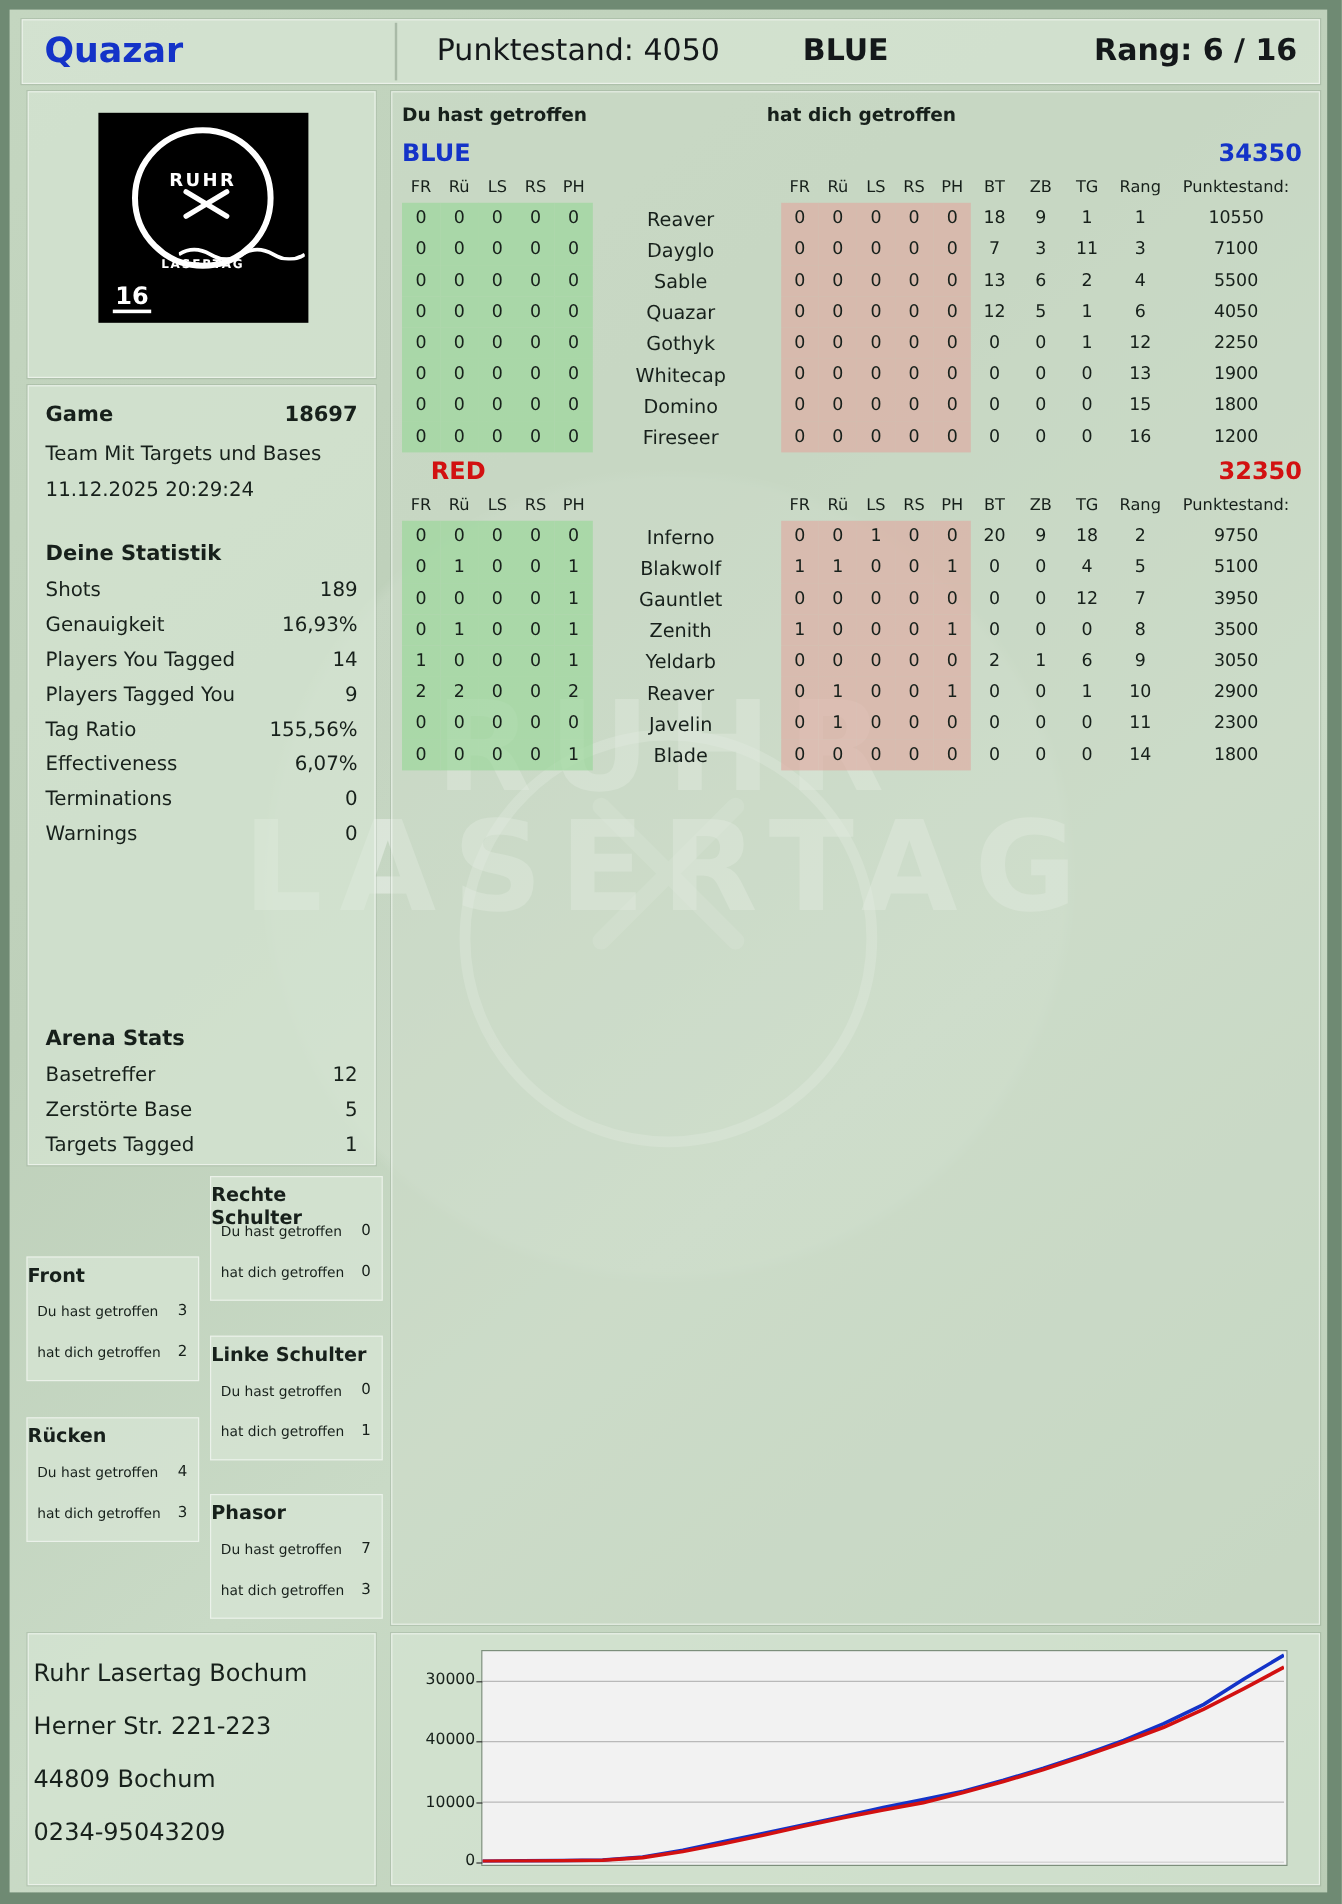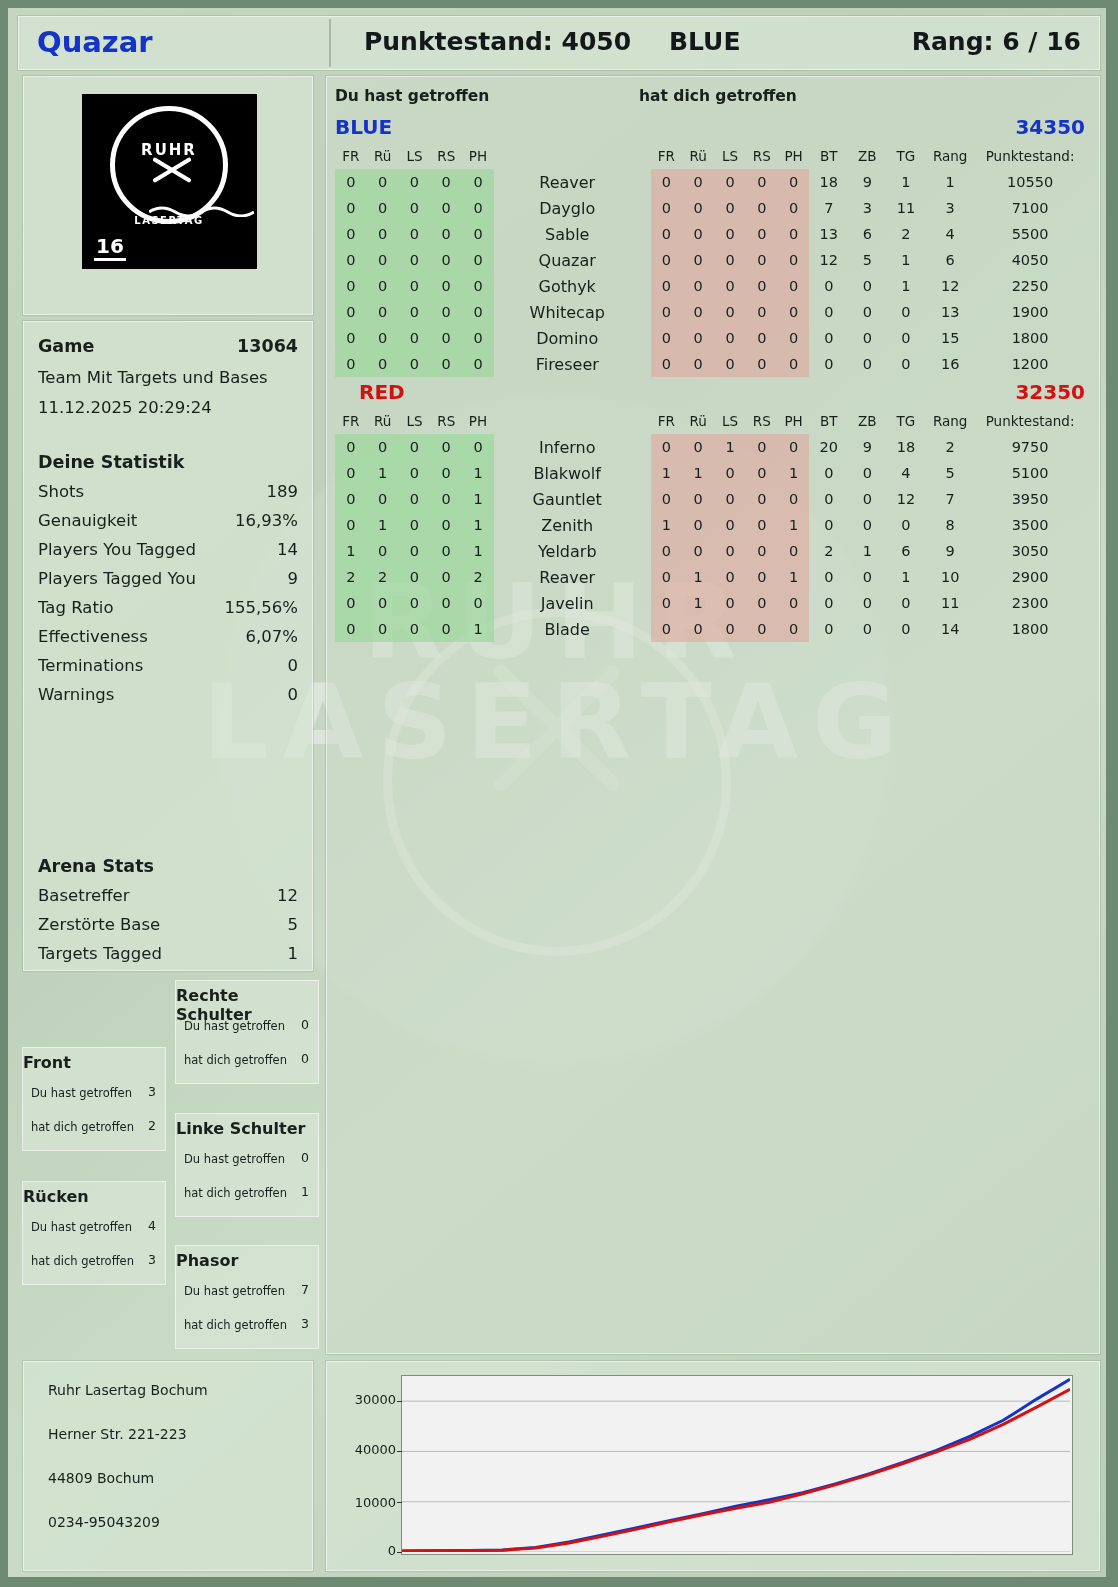--- a/index.html
+++ b/index.html
@@ -45,21 +45,21 @@
     background:rgba(214,228,211,0.72);
     border:1px solid rgba(255,255,255,0.55);
     box-shadow:0 0 0 1px rgba(120,140,118,0.25);
   }
   
   #header{left:10px;top:8px;width:1080px;height:52px;background:rgba(216,230,213,0.72);}
   #header .hname{
     position:absolute;left:18px;top:8px;color:#1433c8;font-size:29px;font-weight:bold;
   }
   #header .hsep{position:absolute;left:310px;top:2px;width:2px;height:48px;background:rgba(120,140,118,.45);}
-  #header .hscore{position:absolute;left:345px;top:10px;font-size:25px;font-weight:bold;color:#14181a;}
+  #header .hscore{position:absolute;left:345px;top:10px;font-size:25px;font-weight:normal;color:#14181a;}
   #header .hteam{position:absolute;left:650px;top:10px;font-size:25px;font-weight:bold;color:#14181a;}
   #header .hrank{position:absolute;right:18px;top:10px;font-size:25px;font-weight:bold;color:#14181a;}
 
   
   #logo-panel{left:15px;top:68px;width:288px;height:237px;}
   .logo-box{
     position:absolute;left:58px;top:17px;width:175px;height:175px;background:#000;
     color:#fff;
   }
   .logo-ring{
@@ -79,21 +79,21 @@
   .shead{font-weight:bold;font-size:17.5px;}
 
   
   .sbox{position:absolute;background:rgba(214,228,211,0.78);border:1px solid rgba(255,255,255,0.55);}
   .sbox .t{position:absolute;left:0;right:0;top:5px;text-align:left;font-weight:bold;font-size:16px;color:#17201b;}
   .sbox .l1,.sbox .l2{position:absolute;left:8px;font-size:11.5px;color:#17201b;}
   .sbox .n1,.sbox .n2{position:absolute;right:9px;font-size:12.5px;color:#17201b;}
 
   
   #address-panel{left:15px;top:1353px;width:288px;height:208px;}
-  #address-panel div{position:absolute;left:24px;font-size:14px;color:#17201b;}
+  #address-panel div{position:absolute;left:4px;font-size:20px;color:#17201b;}
 
   
   #main-panel{left:318px;top:68px;width:772px;height:1276px;background:rgba(205,221,202,0.55);}
   .colhdr{position:absolute;font-weight:bold;font-size:15.5px;color:#17201b;}
   .teamname{position:absolute;font-weight:bold;font-size:20px;}
   .teamscore{position:absolute;font-weight:bold;font-size:20px;right:14px;}
   .blue{color:#1433c8;}
   .red{color:#d21111;margin-left:24px;}
 
   table.grid{position:absolute;border-collapse:collapse;font-size:14.5px;color:#17201b;}
@@ -151,21 +151,21 @@
         </svg>
         <div class="logo-txt-bot">LASERTAG</div>
       </div>
       <div class="logo-num">16</div>
     </div>
   </div>
 
   <div class="panel" id="stats-panel">
     <div class="srow shead" style="top:14px">
       <span class="k">Game</span>
-      <span class="v">13064</span>
+      <span class="v">18697</span>
     </div>
     <div class="srow" style="top:46px">Team Mit Targets und Bases</div>
     <div class="srow" style="top:76px">11.12.2025 20:29:24</div>
 
     <div class="srow shead" style="top:130px">Deine Statistik</div>
 
     <div class="srow" style="top:160px">
       <span class="k">Shots</span>
       <span class="v">189</span>
       </div>

